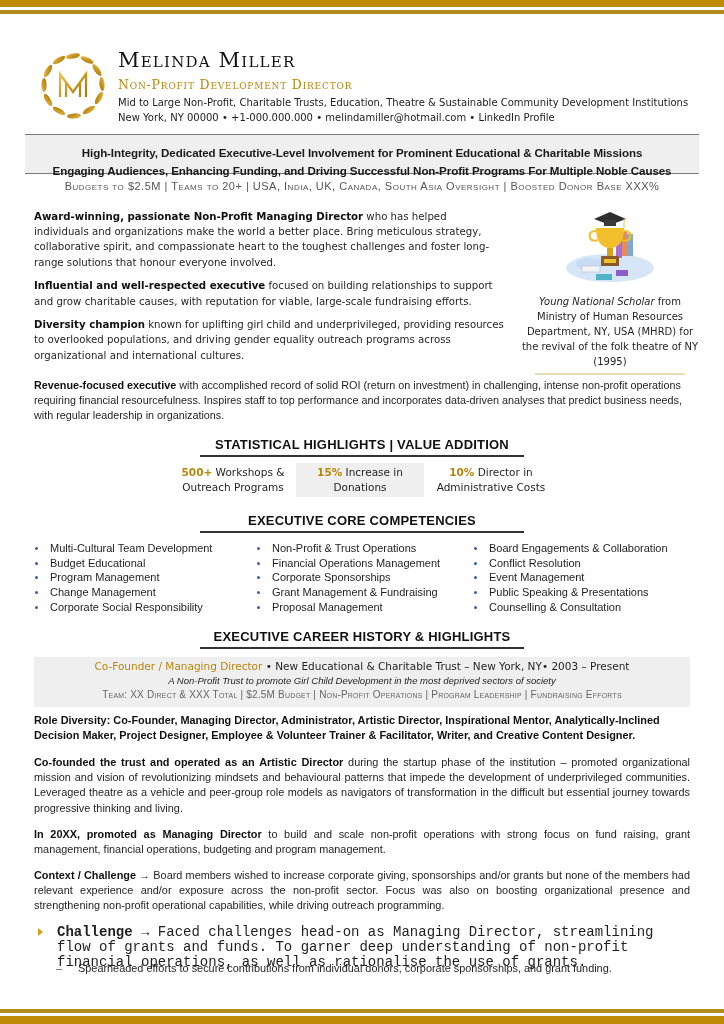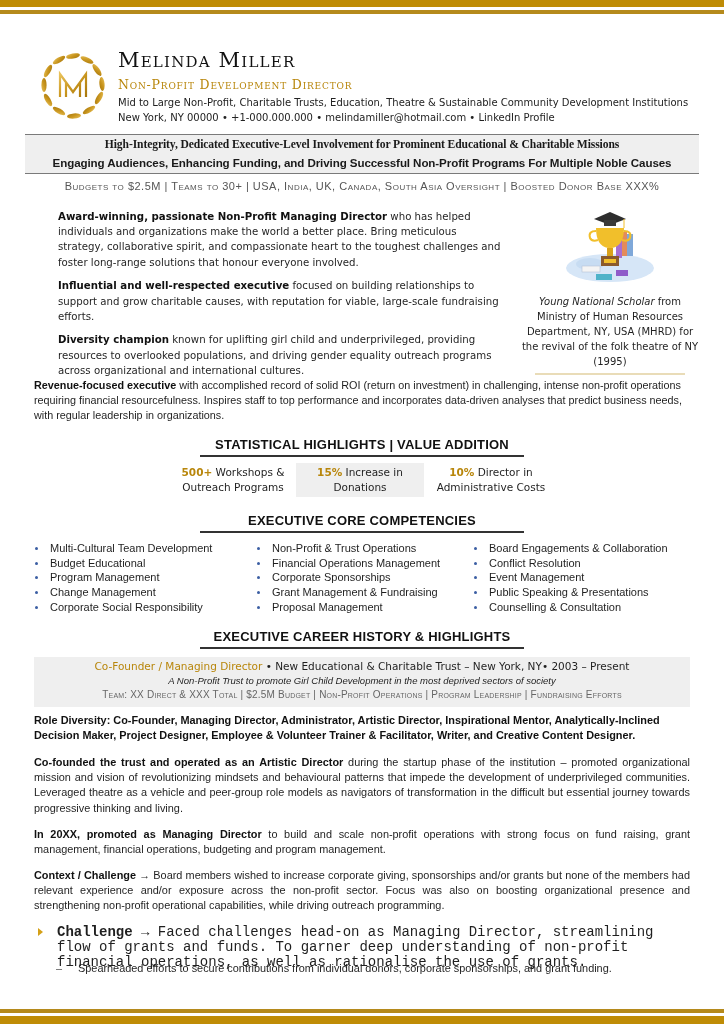--- a/index.html
+++ b/index.html
@@ -13,26 +13,26 @@
 
   .header { position: absolute; left: 36px; top: 44px; width: 660px; height: 80px; }
   .logo { position: absolute; left: 0; top: 6px; width: 74px; height: 72px; }
   .name { position: absolute; left: 82px; top: 4px; font-family: "DejaVu Serif", serif; font-size: 21px; letter-spacing: 1.2px; color: #111; font-variant: small-caps; line-height: 24px; }
   .title { position: absolute; left: 82px; top: 33px; font-family: "DejaVu Serif", serif; font-size: 12.5px; color: #b8860b; font-variant: small-caps; letter-spacing: 0.8px; line-height: 16px; }
   .sectors { position: absolute; left: 82px; top: 52px; font-size: 10px; color: #222; line-height: 13px; white-space: nowrap; }
   .contact { position: absolute; left: 82px; top: 67px; font-size: 10px; color: #222; line-height: 13px; white-space: nowrap; }
 
   .tagline-box { position: absolute; left: 25px; top: 134px; width: 674px; height: 40px; background: #efefef; border-top: 1.5px solid #7a7a7a; border-bottom: 1.5px solid #7a7a7a; text-align: center; }
   .tagline { font-family: "Liberation Sans", sans-serif; font-weight: bold; font-size: 11.6px; color: #1a1a1a; line-height: 18px; letter-spacing: -0.1px; white-space: nowrap; }
-  .tagline.l1 { padding-top: 1px; font-family: Liberation Serif, serif; }
+  .tagline.l1 { padding-top: 9px; }
 
   .keystats { position: absolute; left: 25px; top: 178px; width: 674px; text-align: center; font-family: "Liberation Sans", sans-serif; font-size: 11px; color: #555; font-variant: small-caps; letter-spacing: 0.5px; line-height: 16px; white-space: nowrap; }
 
   .summary { position: absolute; left: 34px; top: 209px; width: 470px; font-size: 10.2px; line-height: 15.2px; color: #1f1f1f; }
-  .summary p { margin-bottom: 8.5px; margin-left: 24px; }
+  .summary p { margin-bottom: 8.5px; }
   .summary b { font-weight: bold; color: #111; }
 
   .award { position: absolute; left: 520px; top: 206px; width: 180px; text-align: center; }
   .award-img { width: 100px; height: 82px; margin: 0 auto; display: block; }
   .award-text { font-size: 10px; line-height: 15px; color: #1f1f1f; margin-top: 6px; }
   .award-text i { font-style: italic; }
   .award-rule { width: 150px; height: 2px; background: #e9dcb8; margin: 4px auto 0; }
 
   .revenue { position: absolute; left: 34px; top: 378px; width: 662px; font-family: "Liberation Sans", sans-serif; font-size: 10.8px; line-height: 15.2px; color: #1f1f1f; }
   .revenue b { color: #111; }
@@ -106,21 +106,21 @@
   <div class="contact">
     <span>New York, NY 00000</span><span> • </span><span>+1-000.000.000</span><span> • </span><span>melindamiller@hotmail.com</span><span> • </span><span>LinkedIn Profile</span>
   </div>
 </div>
 
 <div class="tagline-box">
   <div class="tagline l1">High-Integrity, Dedicated Executive-Level Involvement for Prominent Educational &amp; Charitable Missions</div>
   <div class="tagline">Engaging Audiences, Enhancing Funding, and Driving Successful Non-Profit Programs For Multiple Noble Causes</div>
 </div>
 
-<div class="keystats">Budgets to $2.5M | Teams to 30+ | USA, India, UK, Canada, South Asia Oversight | Boosted Donor Base XXX%</div>
+<div class="keystats">Budgets to $2.5M | Teams to 20+ | USA, India, UK, Canada, South Asia Oversight | Boosted Donor Base XXX%</div>
 
 <div class="summary">
   <p><b>Award-winning, passionate Non-Profit Managing Director</b><span> who has helped individuals and organizations make the world a better place. Bring meticulous strategy, collaborative spirit, and compassionate heart to the toughest challenges and foster long-range solutions that honour everyone involved.</span></p>
   <p><b>Influential and well-respected executive</b><span> focused on building relationships to support and grow charitable causes, with reputation for viable, large-scale fundraising efforts.</span></p>
   <p><b>Diversity champion</b><span> known for uplifting girl child and underprivileged, providing resources to overlooked populations, and driving gender equality outreach programs across organizational and international cultures.</span></p>
 </div>
 
 <div class="award">
   <svg class="award-img" viewBox="0 0 100 82">
     <ellipse cx="50" cy="62" rx="44" ry="14" fill="#d6e6f7"></ellipse>

